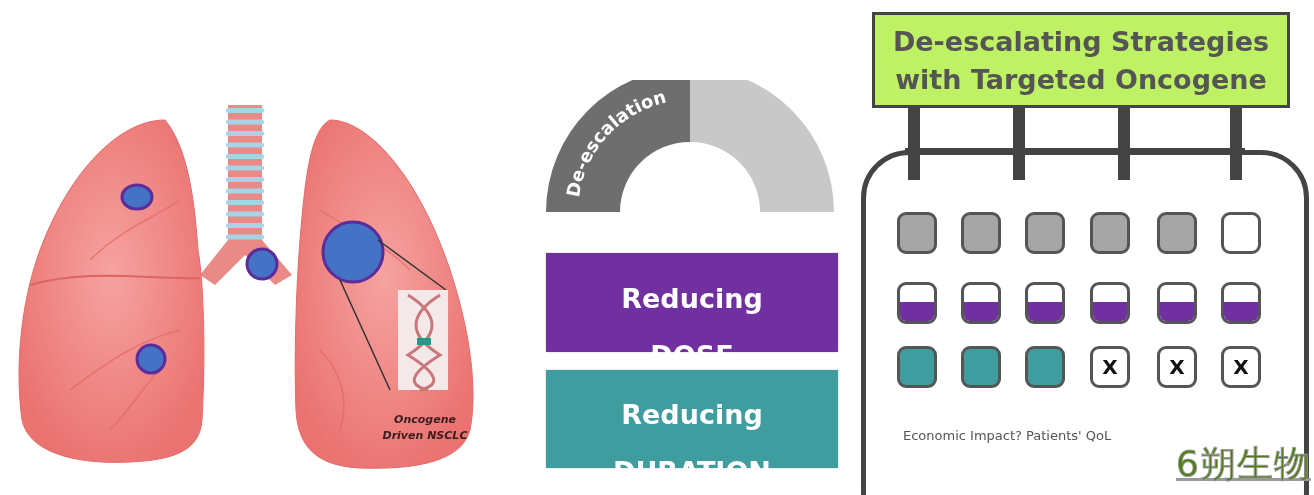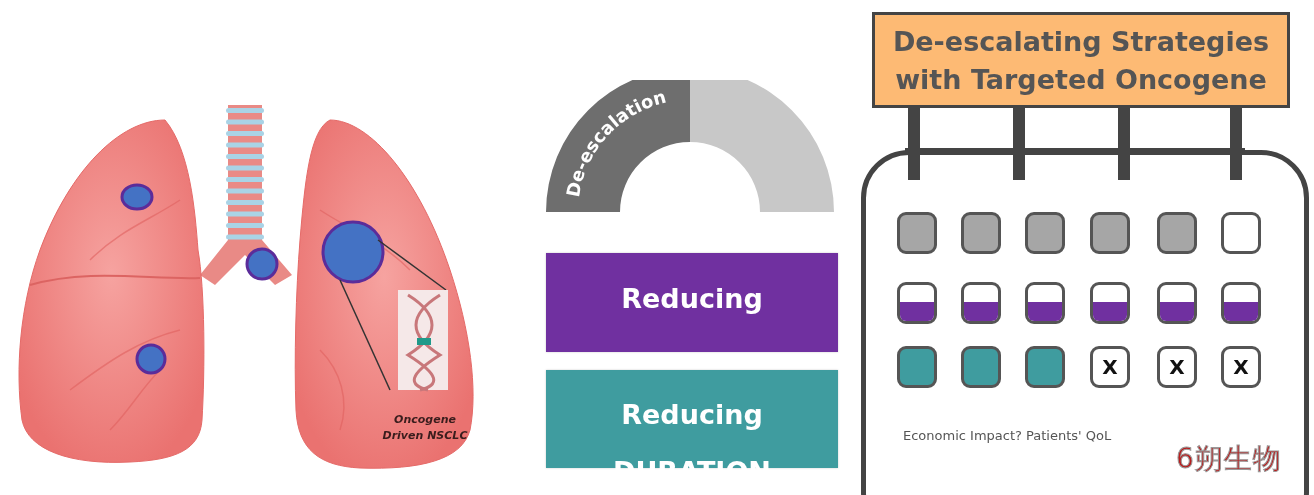--- a/index.html
+++ b/index.html
@@ -3,32 +3,32 @@
 <meta charset="utf-8">
 <style>
   html, body { margin:0; padding:0; background:#ffffff; }
   body { width:1314px; height:495px; position:relative; overflow:hidden; font-family:"Liberation Sans", sans-serif; }
   #lungs-svg { position:absolute; left:0; top:90px; }
   .gauge { position:absolute; left:540px; top:80px; width:300px; height:140px; }
   .box { position:absolute; left:546px; width:292px; color:#fff; text-align:center; font-family:"DejaVu Sans", sans-serif; font-weight:bold; font-size:27px; line-height:41px; box-shadow:0 0 2px rgba(0,0,0,0.2); }
   .box.dose { top:253px; height:99px; background:#7030a0; }
   .box.duration { top:370px; height:98px; background:#3f9c9f; }
   .box span { display:block;margin-top:16px; }
-  .title-board { position:absolute; left:872px; top:12px; width:418px; height:96px; border:3px solid #444; box-sizing:border-box; background:#fdba74; text-align:center; font-family:"DejaVu Sans", sans-serif; font-weight:bold; font-size:27px; color:#555; line-height:38px; padding-top:8px; }
+  .title-board { position:absolute; left:872px; top:12px; width:418px; height:96px; border:3px solid #444; box-sizing:border-box; background:#bef264; text-align:center; font-family:"DejaVu Sans", sans-serif; font-weight:bold; font-size:27px; color:#555; line-height:38px; padding-top:8px; }
   .title-board span { display:block; }
   .post { position:absolute; top:108px; width:12px; height:72px; background:#444; }
   .calendar { position:absolute; left:861px; top:150px; width:448px; height:390px; border:5px solid #444; border-radius:48px; box-sizing:border-box; background:#fff; }
   .rail { position:absolute; left:905px; top:148px; width:340px; height:6px; background:#444; }
   .cell { position:absolute; width:40px; height:42px; border:3px solid #555; border-radius:9px; box-sizing:border-box; background:#fff; overflow:hidden; }
   .cell.gray { background:#a6a6a6; }
   .cell.teal { background:#3f9c9f; }
   .cell .fill { position:absolute; left:0; right:0; bottom:0; height:52%; background:#7030a0; }
   .cell .x { position:absolute; left:0; right:0; top:6px; text-align:center; font-family:"DejaVu Sans", sans-serif; font-weight:bold; font-size:20px; color:#111; }
   .footer-text { position:absolute; left:903px; top:428px; font-family:"DejaVu Sans", sans-serif; font-size:13px; color:#555; }
-  .watermark { position:absolute; left:1176px; top:440px; font-family:"DejaVu Sans", sans-serif; font-size:28px; color:#b91c1c; -webkit-text-stroke:1px #999; letter-spacing:1px; }
+  .watermark { position:absolute; left:1176px; top:440px; font-family:"DejaVu Sans", sans-serif; font-size:36px; color:#4d7c0f; -webkit-text-stroke:1px #999; letter-spacing:1px;text-decoration:underline; }
 </style>
 </head>
 <body>
 
 <svg id="lungs-svg" width="500" height="405" viewBox="0 0 500 405">
   <defs>
     <radialGradient id="lungGrad" cx="50%" cy="45%" r="60%">
       <stop offset="0%" stop-color="#f6a3a0"></stop>
       <stop offset="100%" stop-color="#ea7270"></stop>
     </radialGradient>
@@ -90,20 +90,21 @@
   <defs>
       <path id="arcText" d="M38 132 A112 112 0 0 1 150 20"></path>
     </defs>
   <text font-family="DejaVu Sans, sans-serif" font-size="18" fill="#fff" font-weight="bold">
     <textPath href="#arcText" startOffset="8%">De-escalation</textPath>
   </text>
 </svg>
 
 <div class="box dose">
   <span style="padding-top:9px">Reducing</span>
+  <span>DOSE</span>
 </div>
 <div class="box duration">
   <span style="padding-top:8px">Reducing</span>
   <span>DURATION</span>
 </div>
 
 <div class="calendar"></div>
 <div class="rail"></div>
 <div class="post" style="left:908px"></div>
 <div class="post" style="left:1013px"></div>

